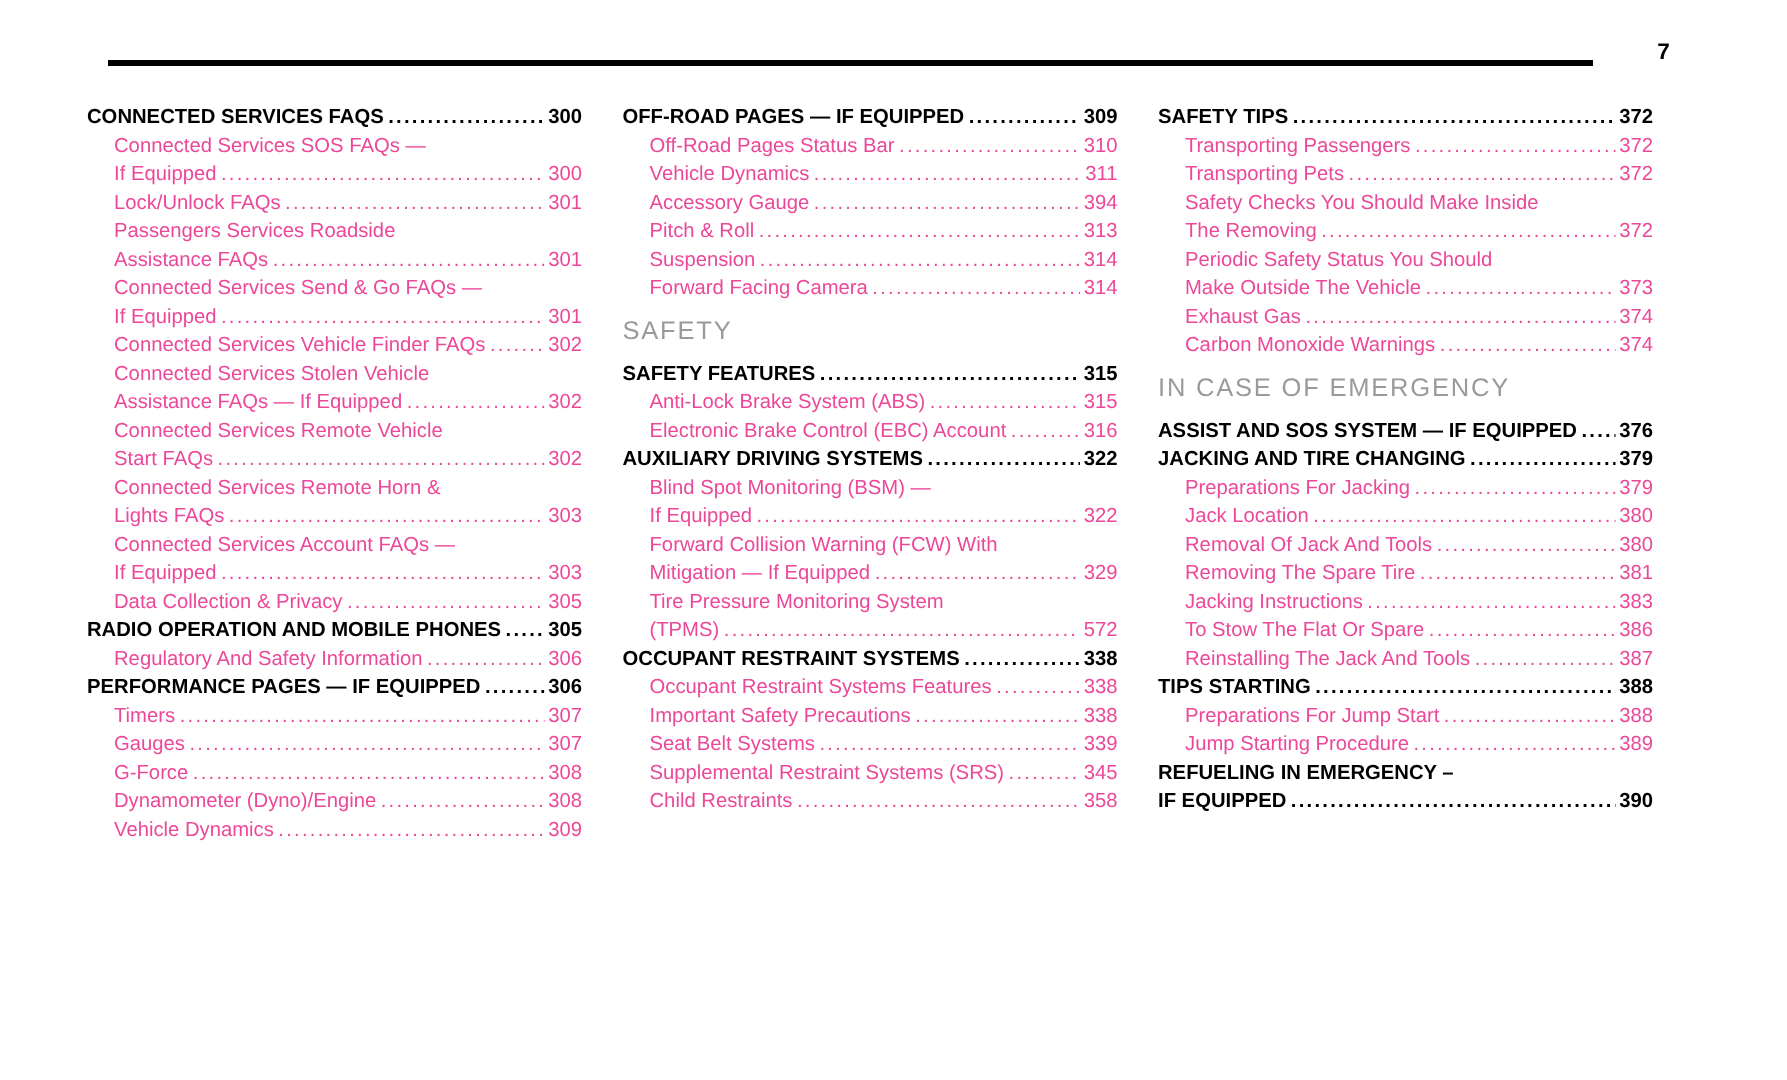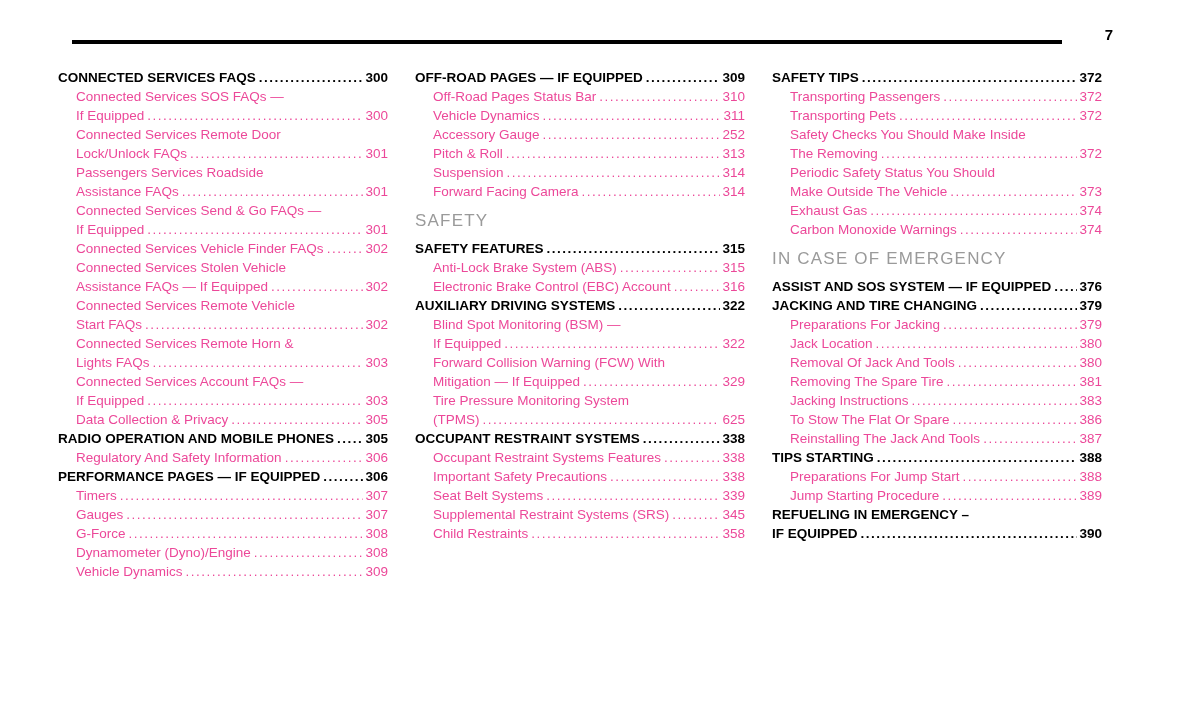--- a/index.html
+++ b/index.html
@@ -62,21 +62,20 @@
         </div>
         <div class="entry sub">
           <div class="line">Connected Services SOS FAQs —</div>
           <div class="line last">
             <span class="txt">If Equipped</span>
             <span class="leader"></span>
             <span class="pg">300</span>
           </div>
         </div>
         <div class="entry sub">
-          <div class="line">Connected Services Remote Door</div>
           <div class="line last">
             <span class="txt">Lock/Unlock FAQs</span>
             <span class="leader"></span>
             <span class="pg">301</span>
           </div>
         </div>
         <div class="entry sub">
           <div class="line">Passengers Services Roadside</div>
           <div class="line last">
             <span class="txt">Assistance FAQs</span>
@@ -214,21 +213,21 @@
           <div class="line last">
             <span class="txt">Vehicle Dynamics</span>
             <span class="leader"></span>
             <span class="pg">311</span>
           </div>
         </div>
         <div class="entry sub">
           <div class="line last">
             <span class="txt">Accessory Gauge</span>
             <span class="leader"></span>
-            <span class="pg">252</span>
+            <span class="pg">394</span>
           </div>
         </div>
         <div class="entry sub">
           <div class="line last">
             <span class="txt">Pitch &amp; Roll</span>
             <span class="leader"></span>
             <span class="pg">313</span>
           </div>
         </div>
         <div class="entry sub">
@@ -288,21 +287,21 @@
             <span class="txt">Mitigation — If Equipped</span>
             <span class="leader"></span>
             <span class="pg">329</span>
           </div>
         </div>
         <div class="entry sub">
           <div class="line">Tire Pressure Monitoring System</div>
           <div class="line last">
             <span class="txt">(TPMS)</span>
             <span class="leader"></span>
-            <span class="pg">625</span>
+            <span class="pg">572</span>
           </div>
         </div>
         <div class="entry heading">
           <div class="line last">
             <span class="txt">OCCUPANT RESTRAINT SYSTEMS</span>
             <span class="leader"></span>
             <span class="pg">338</span>
           </div>
         </div>
         <div class="entry sub">

